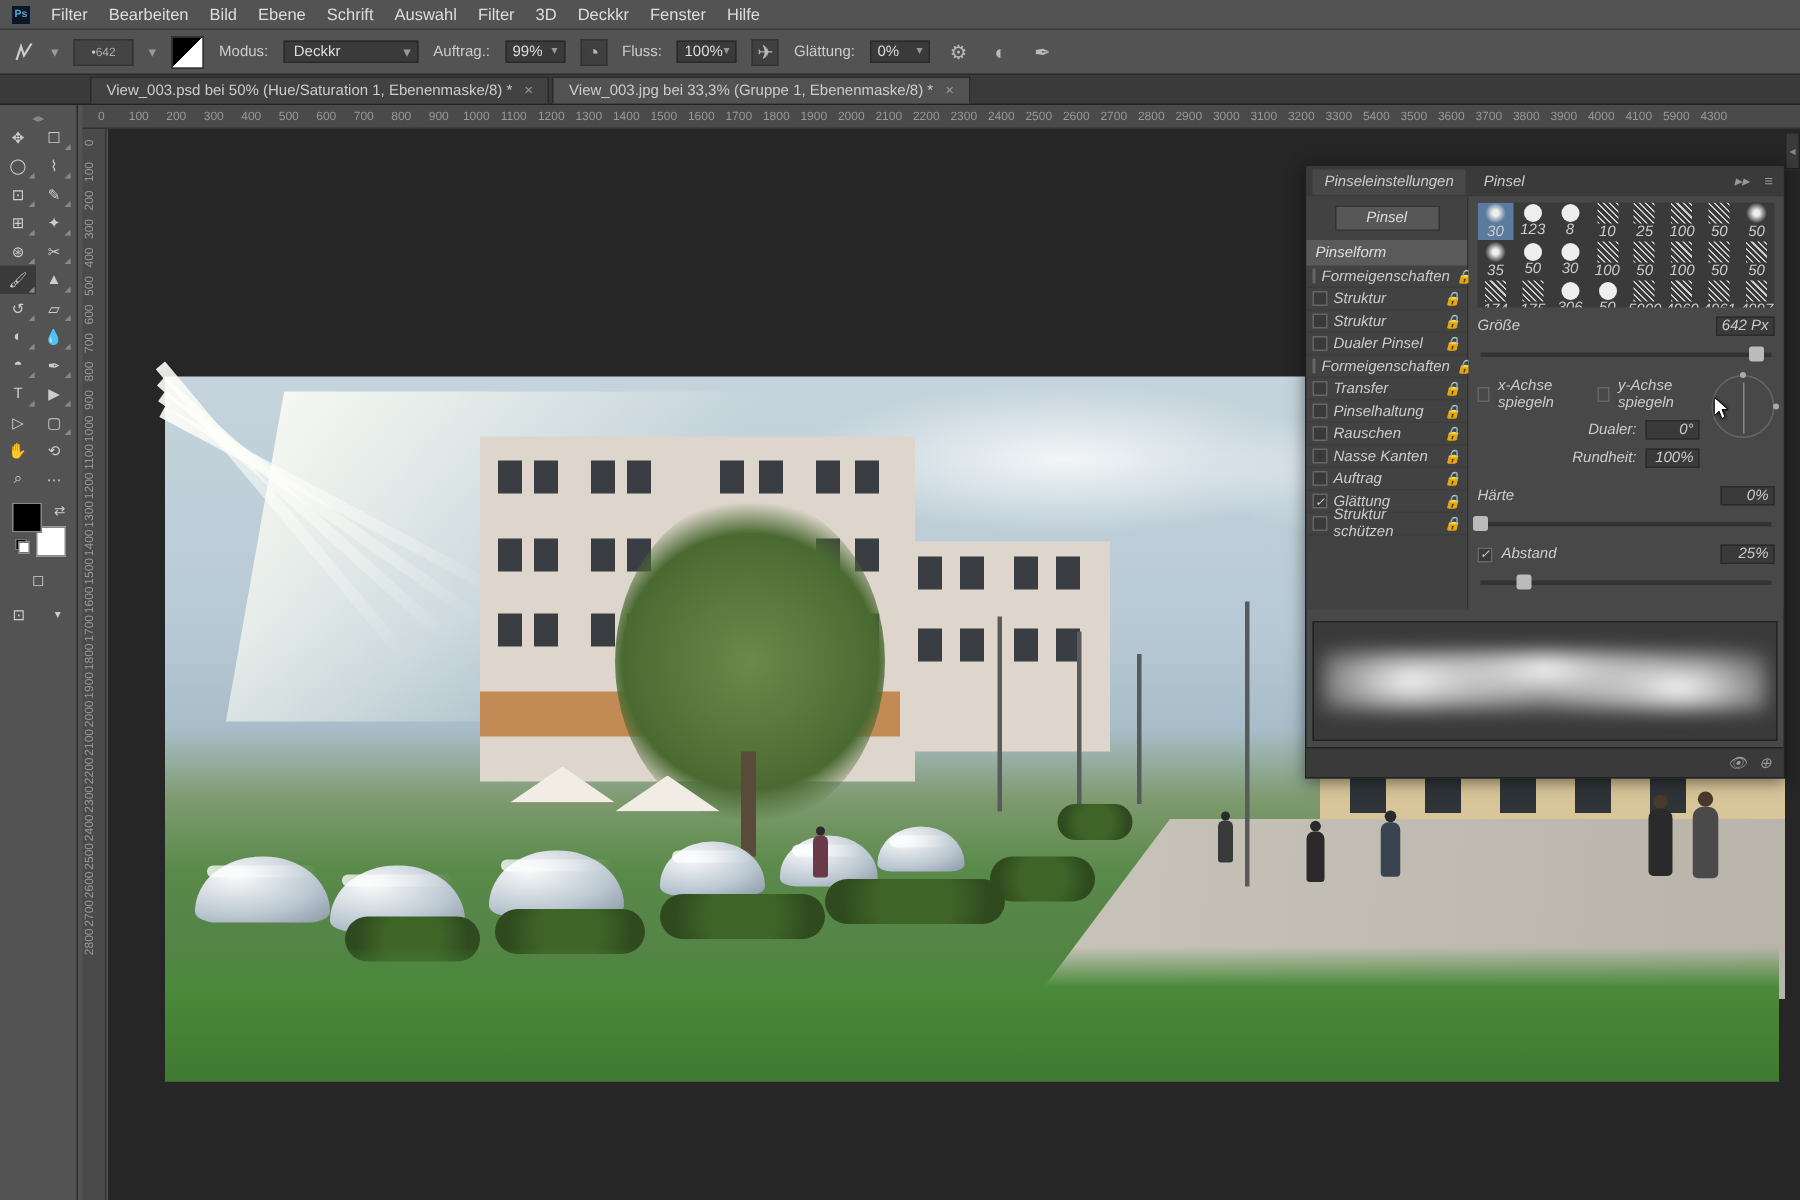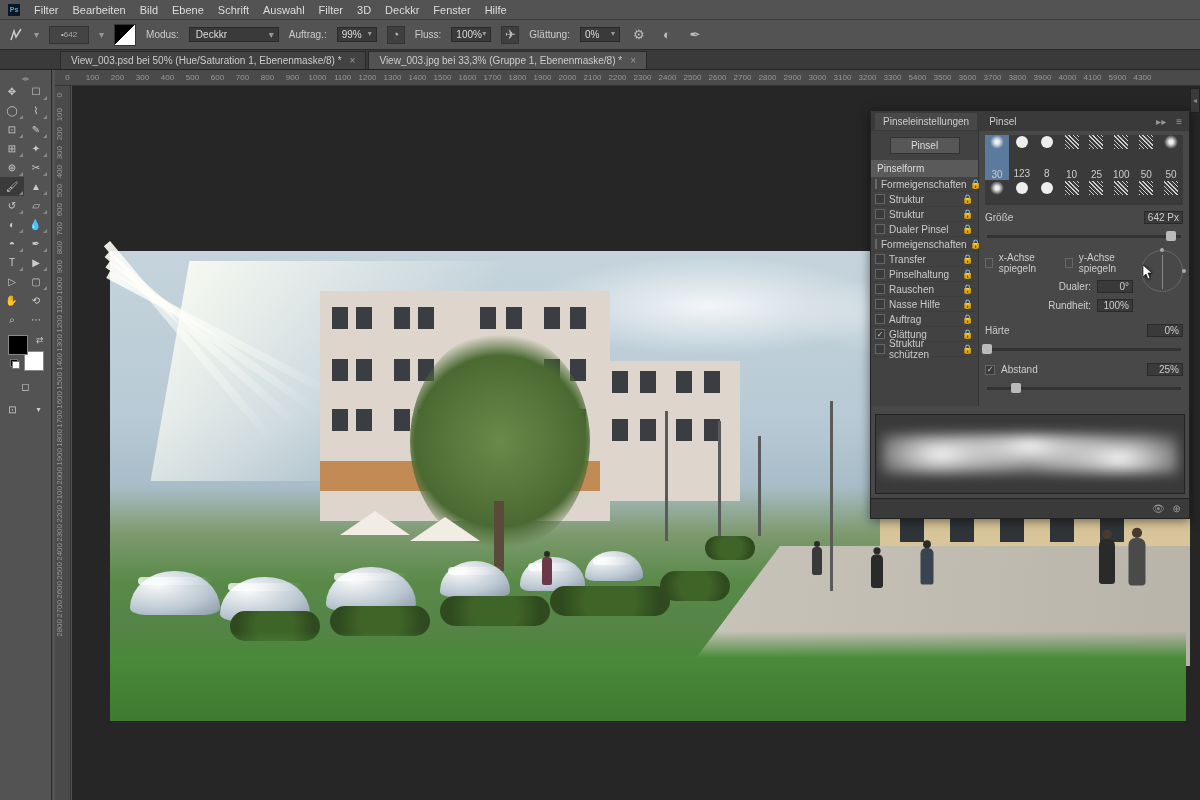--- a/index.html
+++ b/index.html
@@ -56,37 +56,37 @@
   .pod{position:absolute;width:90px;height:44px;border-radius:60px 60px 20px 20px/50px 50px 10px 10px;background:radial-gradient(ellipse at 30% 30%,#fafafa,#bcc8d2 60%,#8a98a6);}
   .pod::before{content:'';position:absolute;left:8px;top:6px;right:8px;height:8px;border-radius:50px;background:linear-gradient(90deg,#fff,transparent);opacity:.8;}
   .bush{position:absolute;width:60px;height:30px;border-radius:40px;background:radial-gradient(circle,#3f6428 40%,#2e4a1e 80%);}
   .rightbld{position:absolute;}
   .rightbld .wall{position:absolute;background:#d4c088;}
   .pole{position:absolute;width:3px;background:#5a5a5a;}
   .person{position:absolute;width:14px;height:38px;}
   .person .head{width:6px;height:6px;border-radius:50%;background:#2a2a2a;margin:0 auto;}
   .person .body{width:10px;height:28px;background:#2a2a2a;margin:0 auto;border-radius:4px 4px 2px 2px;}
   
-  .panel{position:absolute;left:870px;top:110px;width:320px;background:#484848;border:1px solid #222;box-shadow:0 2px 10px rgba(0,0,0,.5);}
+  .panel{position:absolute;left:870px;top:110px;width:320px;background:#484848;border:1px solid #222;box-shadow:0 2px 10px rgba(0,0,0,.5);font-style:italic;}
   .panel-tabbar{height:20px;background:#3a3a3a;display:flex;align-items:center;padding:0 4px;gap:4px;}
   .ptab{padding:3px 8px;color:#ccc;font-size:10px;}
   .ptab.active{background:#484848;}
   .panel-tabbar .spacer{flex:1;}
   .panel-tabbar .ctrl{color:#999;font-size:10px;padding:0 3px;cursor:pointer;}
   .panel-body{display:flex;}
   .panel-left{width:108px;background:#424242;border-right:1px solid #333;}
   .btn-pinsel{margin:6px auto;width:70px;text-align:center;background:#575757;border:1px solid #333;padding:2px 0;color:#ddd;font-size:10px;}
   .sect-hdr{background:#5a5a5a;padding:3px 6px;color:#ddd;font-size:10px;}
   .chkline{display:flex;align-items:center;gap:4px;padding:2px 4px;color:#ccc;font-size:10px;border-bottom:1px solid #3d3d3d;height:15px;}
   .chkline .cb{width:10px;height:10px;border:1px solid #666;background:#3a3a3a;display:flex;align-items:center;justify-content:center;font-size:8px;color:#ccc;}
   .chkline .lbl{flex:1;}
   .chkline .lock{color:#888;font-size:9px;}
   .panel-right{flex:1;padding:4px 6px;background:#484848;}
   .bgrid{display:grid;grid-template-columns:repeat(8,1fr);gap:1px;height:70px;overflow:hidden;background:#3a3a3a;}
-  .bcell{display:flex;flex-direction:column;align-items:center;justify-content:center;color:#ccc;font-size:8px;gap:20px;}
+  .bcell{display:flex;flex-direction:column;align-items:center;justify-content:center;color:#ccc;font-size:8px;}
   .bcell .dot{width:14px;height:14px;background:radial-gradient(circle,#eee 20%,rgba(255,255,255,0)70%);}
   .bcell .hard{width:12px;height:12px;border-radius:50%;background:#eee;}
   .bcell .tex{width:14px;height:14px;background:repeating-linear-gradient(45deg,#ccc 0,#ccc 1px,transparent 1px,transparent 3px);}
   .bcell.sel{background:#5a7a9e;}
   .prow{display:flex;align-items:center;gap:6px;margin:6px 0;font-size:10px;color:#ccc;}
   .prow .lbl{flex:1;}
   .prow .val{background:#3a3a3a;border:1px solid #2a2a2a;padding:0 3px;min-width:36px;text-align:right;}
   .slider{height:14px;position:relative;margin:0 2px 6px;}
   .track{position:absolute;left:0;right:0;top:5px;height:3px;background:#333;}
   .thumb{position:absolute;top:1px;width:10px;height:10px;background:#bbb;border-radius:2px;transform:translateX(-5px);}
@@ -476,21 +476,21 @@
             <span class="lbl">Pinselhaltung</span>
             <span class="lock">🔒</span>
           </div>
           <div class="chkline">
             <span class="cb"></span>
             <span class="lbl">Rauschen</span>
             <span class="lock">🔒</span>
           </div>
           <div class="chkline">
             <span class="cb"></span>
-            <span class="lbl">Nasse Hilfe</span>
+            <span class="lbl">Nasse Kanten</span>
             <span class="lock">🔒</span>
           </div>
           <div class="chkline">
             <span class="cb"></span>
             <span class="lbl">Auftrag</span>
             <span class="lock">🔒</span>
           </div>
           <div class="chkline">
             <span class="cb">✓</span>
             <span class="lbl">Glättung</span>

